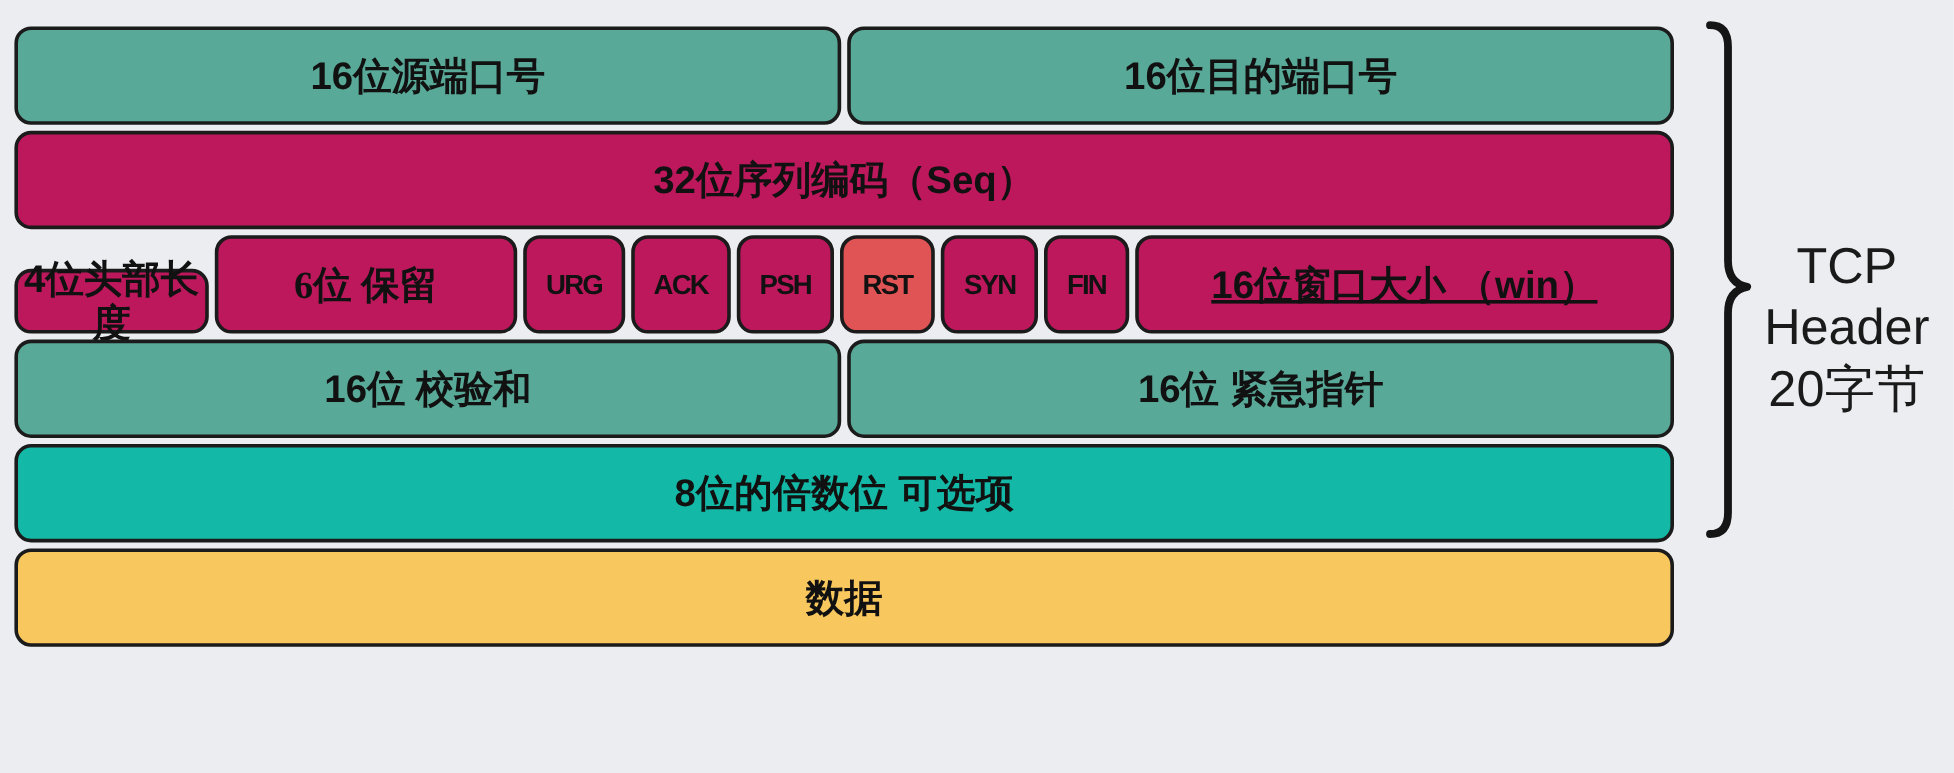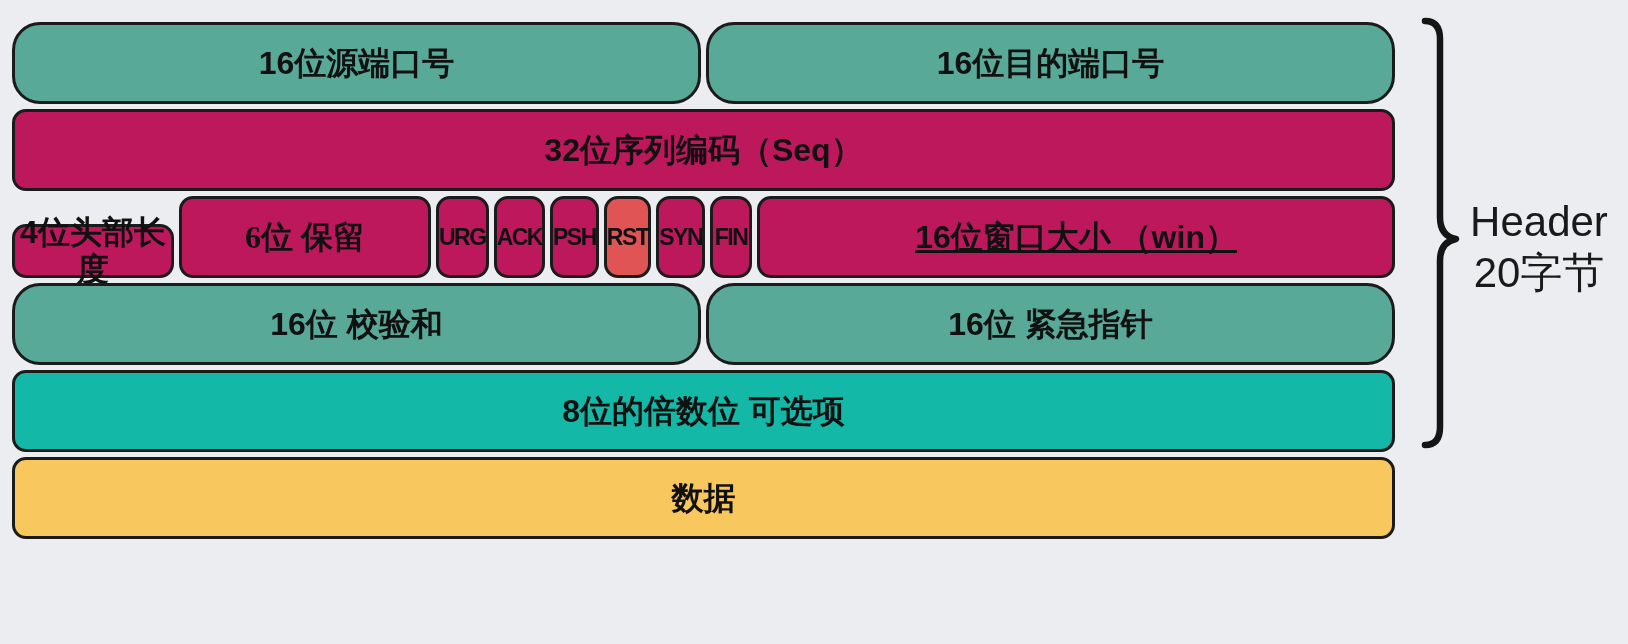--- a/index.html
+++ b/index.html
@@ -41,25 +41,25 @@
     color: #111;
     line-height: 1.15;
     padding: 0 4px;
   }
   .teal   { background: #59a998; }
   .green  { background: #be185d; }
   .pink   { background: #14b8a6; }
   .orange { background: #f8c75e; }
   .redflag{ background: #e05455; }
 
-  .w-half { flex: 1 1 0; border-radius: 28px; }
+  .w-half { flex: 1 1 0; }
   .w-full { flex: 1 1 0; }
   .w-hlen { flex: 0 0 162px; margin-top: 28px; }
   .w-res  { flex: 0 0 252px; font-family: Liberation Serif, serif; }
-  .w-flag { flex: 0 0 42px; padding: 0; }
+  .w-flag { flex: 0 0 42px; padding: 16px; }
   .w-win  { flex: 1 1 0; text-decoration: underline; }
 
   .flag-label {
     font-size: 23px;
     font-weight: 700;
     letter-spacing: -1.5px;
     white-space: nowrap;
   }
 
   .brace-svg {
@@ -136,17 +136,18 @@
       <div class="cell orange w-full">数据</div>
     </div>
 
   </div>
 
   <svg class="brace-svg" viewBox="0 0 44 432" xmlns="http://www.w3.org/2000/svg">
     <path d="M 5 4 Q 20 4 20 22 L 20 200 Q 20 219 36 222 Q 20 225 20 244 L 20 410 Q 20 428 5 428" fill="none" stroke="#151515" stroke-width="6.5" stroke-linecap="round" stroke-linejoin="round"></path>
   </svg>
 
   <div class="brace-caption">
+    <div>TCP</div>
     <div>Header</div>
     <div>20字节</div>
   </div>
 
 </div>
 
 </body></html>

